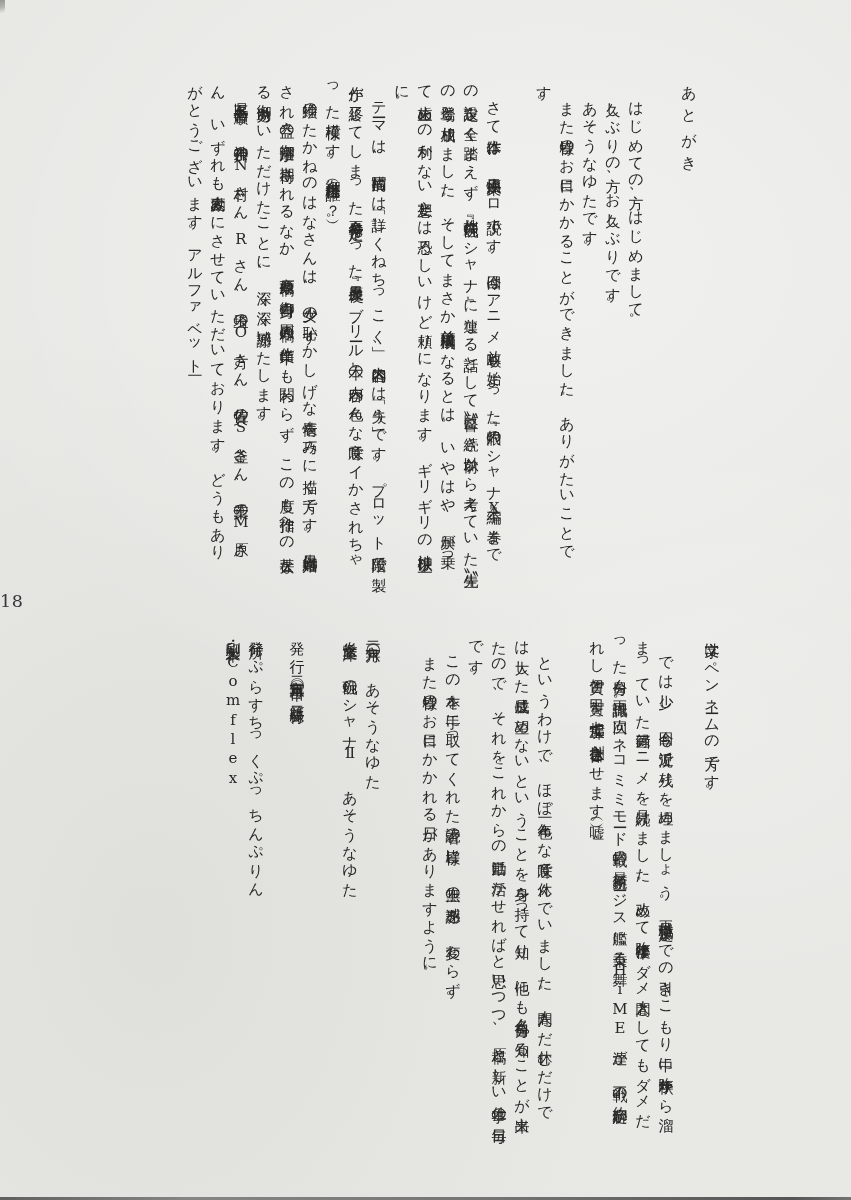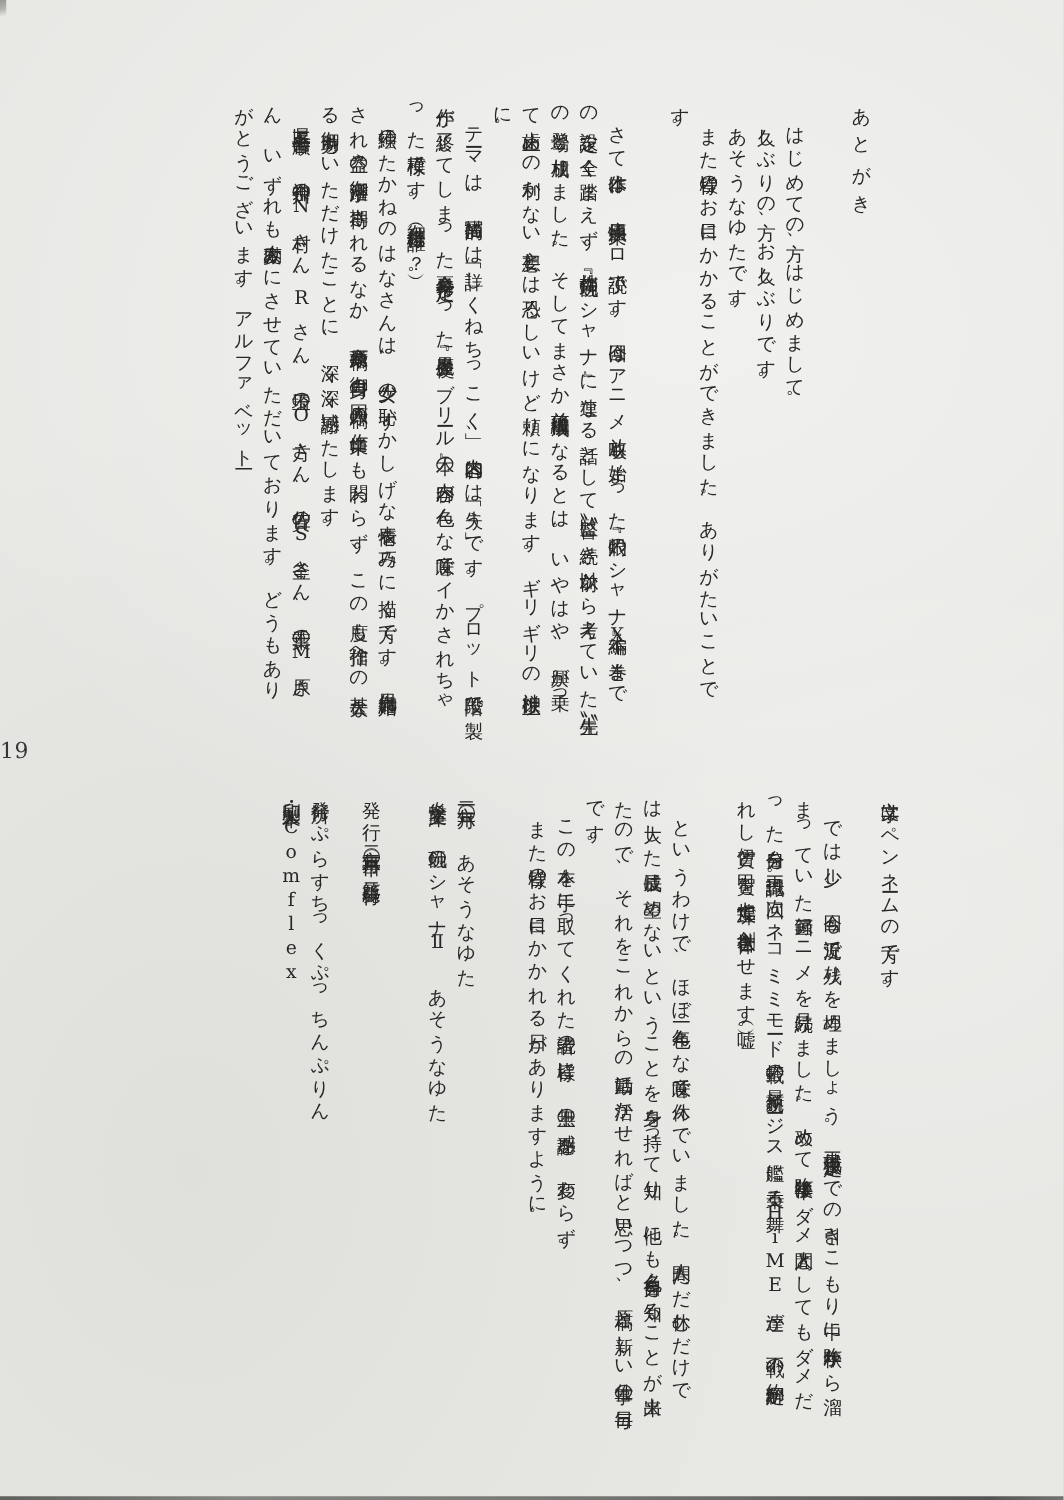--- a/index.html
+++ b/index.html
@@ -74,21 +74,21 @@
     <p class="indent">はじめての方、はじめまして。</p>
     <p class="indent">久しぶりの方、お久しぶりです。</p>
     <p class="indent">あそうなゆたです。</p>
     <p class="indent g27">また皆様のお目にかかることができました。ありがたいことです。</p>
     <p class="indent">さて本作は、痛快娯楽エロ小説です。今回はアニメ放映も始まった『灼眼のシャナ』本編X巻までの設定を全く踏まえず、拙作『蝕玩のシャナ』に連なる話として〝監督〟に続き以前から考えていた〝先生〟の登場と相成りました。そしてまさか前後編構成になるとは。いやはや、興が乗って歯止めの利かない妄想とは恐ろしいけど頼りになります。ギリギリの神様以上に。</p>
     <p class="indent">テーマは、描写的には「詳しくねちっこく」、内容的には「失う」です。プロット段階で製作が終了してしまった今夏発行予定だった『魔界天使ジブリール』本の内容が色んな意味でイかされちゃった模様です。御愁傷様（誰に？）。</p>
     <p class="indent">挿絵のたかねのはなさんは、少女の恥ずかしげな表情を巧みに描く方です。先日御結婚され益々の御活躍が期待されるなか、商業原稿や御自身の同人原稿の作業中にも関わらず、この度も拙作への甚大なる御助力をいただけたことに、深く深く感謝いたします。</p>
     <p class="indent">県名五十音順に、神奈川のN村さん、Rさん、埼玉のO方さん、佐賀のS釜さん、千葉のM原さん、いずれも大変励みにさせていただいております。どうもありがとうございます。アルファベット一</p>
   </div>
 
-  <div class="page-num">19</div>
+  <div class="page-num">18</div>
 
   <div id="bottom-block" class="vtext">
     <p class="g23">文字はペンネームの方です。</p>
     <p class="indent g29">では少し、今回も近況で残りを埋めましょう。再就職決定までの引きこもり中に昨年秋から溜まっていた録画アニメを見続けました。改めて昨年後半はダメ人間としてもダメだった自分を再認識。次回、ネコミミモード搭載の最新鋭イージス艦に乗る舞HiME達が、不戦の約定解かれし伊賀と甲賀を七煌宝珠で創世合体させます（嘘）。</p>
     <p class="indent">というわけで、ほぼ一年色んな意味で休んでいました。人間ただ休むだけでは大した成長は望めないということを身を持って知り、他にも色々自分を知ることが出来たので、それをこれからの活動に活かせればと思いつつ、原稿と新しい仕事の毎日です。</p>
     <p class="indent">この本を手に取ってくれた読者の皆様に、無上の感謝を、変わらず。</p>
     <p class="indent g34">また皆様のお目にかかれる日がありますように。</p>
     <p class="sig">二〇〇六年一月　　あそうなゆた</p>
     <p class="book g30">炎撃文庫　　蝕玩のシャナⅡ　あそうなゆた</p>
     <p class="colo colo-gap">発　行　二〇〇六年三月十日　第二版発行</p>

